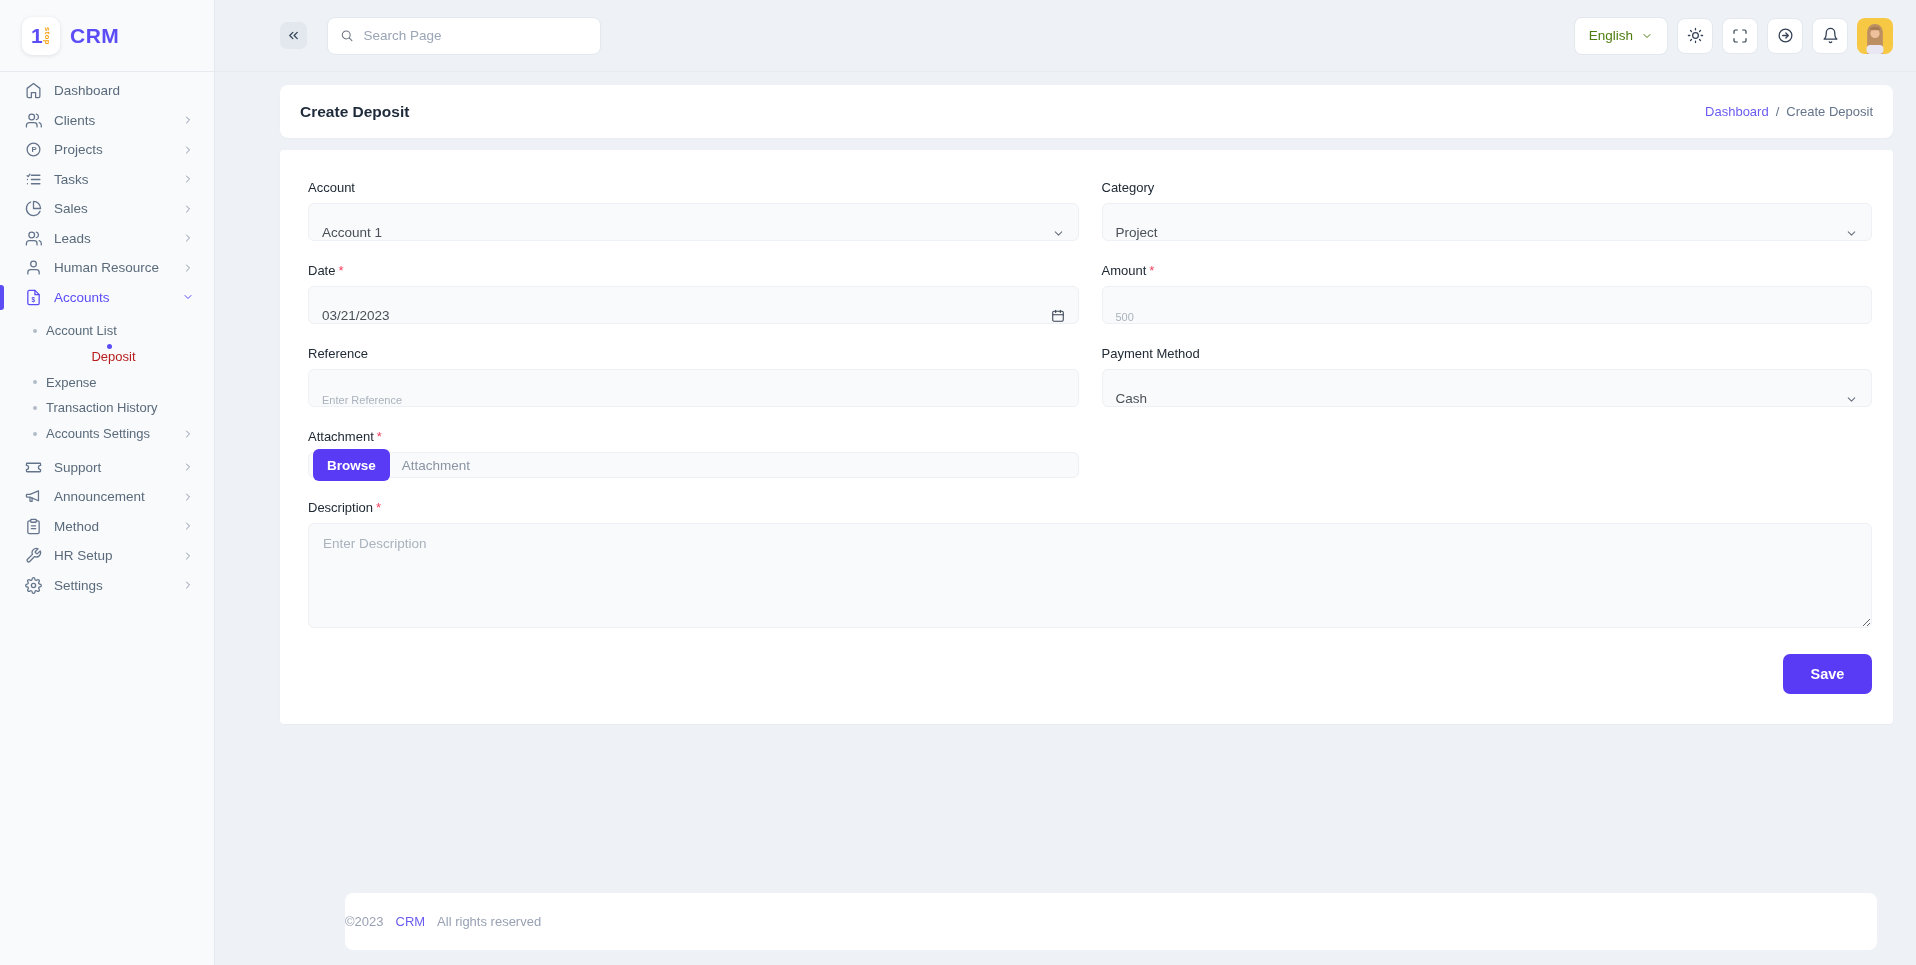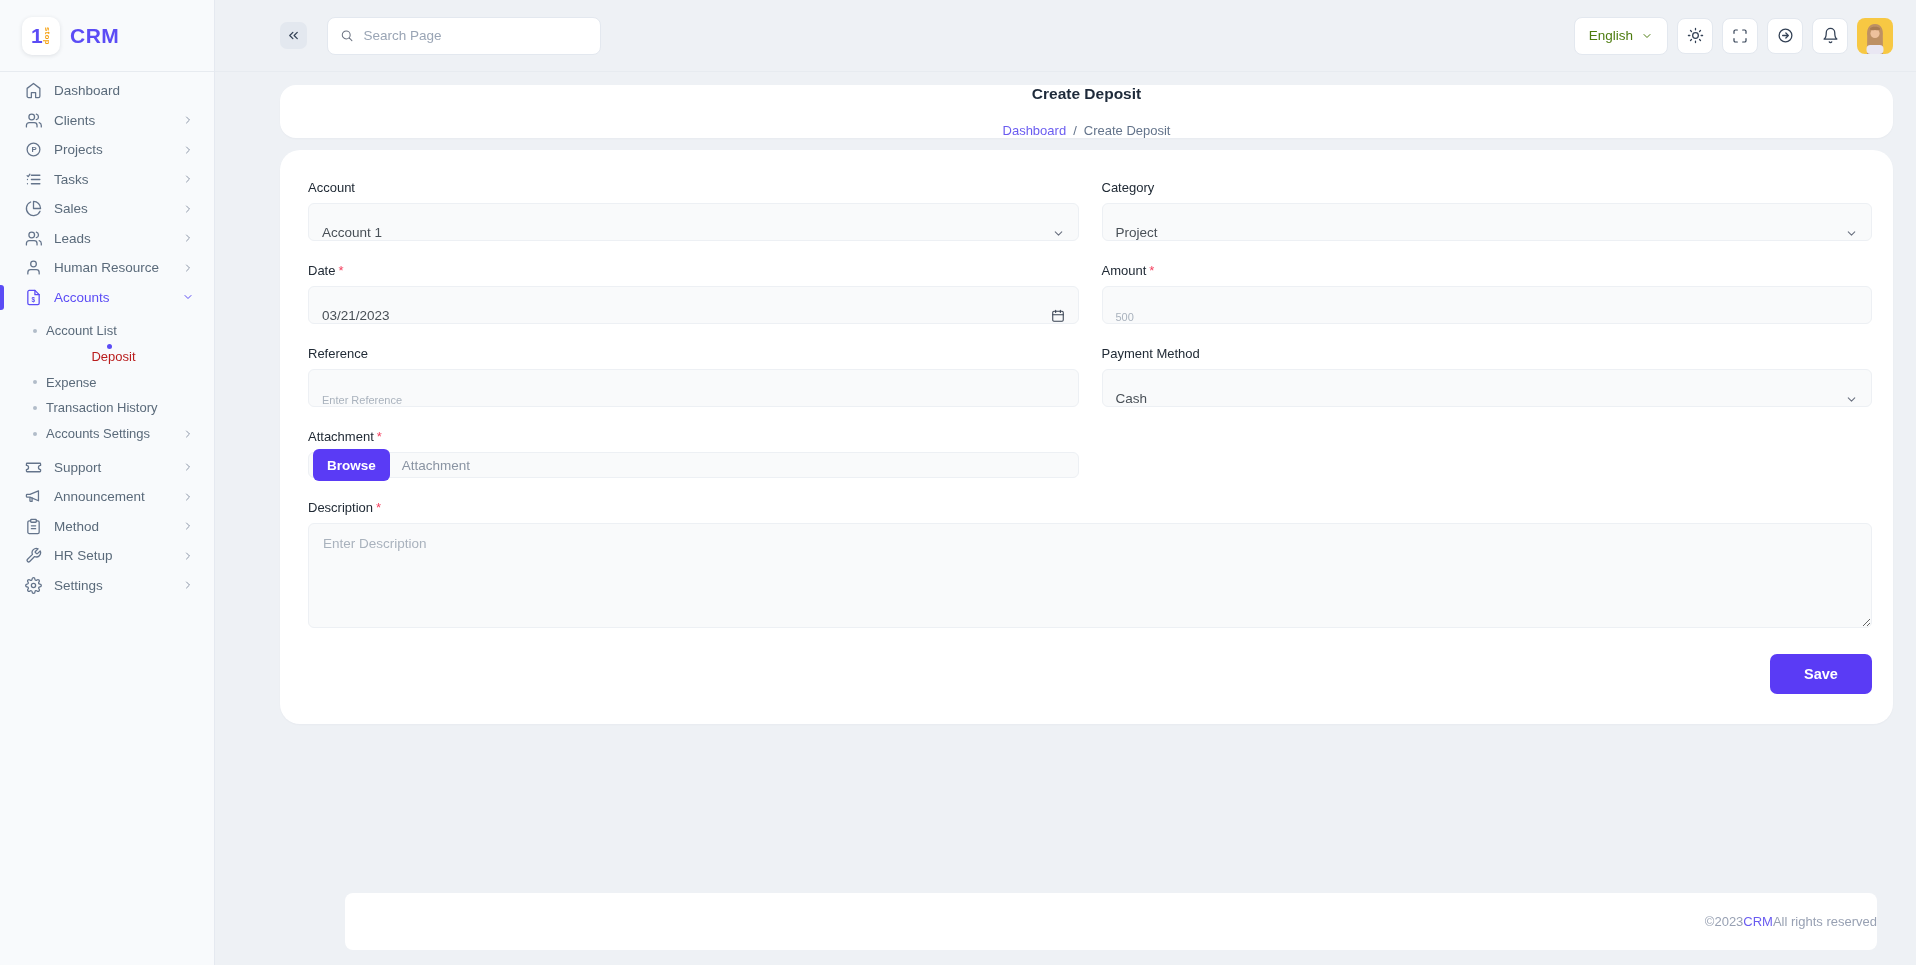--- a/index.html
+++ b/index.html
@@ -47,27 +47,27 @@
   .search-box input::placeholder { color:#9aa5b5; }
   .top-right { margin-left:auto; display:flex; align-items:center; gap:9px; }
   .lang-btn { height:38px; padding:0 14px; background:#fff; border:1px solid #e3e8ef; border-radius:8px; display:flex;
               align-items:center; gap:8px; font-size:13.5px; color:#4d7c0f; cursor:pointer; }
   .icon-btn { width:36px; height:36px; background:#fff; border:1px solid #e3e8ef; border-radius:8px; display:flex;
               align-items:center; justify-content:center; color:#334155; cursor:pointer; }
   .avatar { width:36px; height:36px; border-radius:8px; overflow:hidden; cursor:pointer; }
 
   
   .content { flex:1; padding:13px 23px 0 65px; display:flex; flex-direction:column; }
-  .title-card { background:#fff; border-radius:16px; height:53px; display:flex; align-items:center;
-                justify-content:space-between; padding:0 20px; box-shadow:0 1px 2px rgba(30,41,59,.03);flex-direction:column; }
+  .title-card { background:#fff; border-radius:8px; height:53px; display:flex; align-items:center;
+                justify-content:space-between; padding:0 20px; box-shadow:0 1px 2px rgba(30,41,59,.03); }
   .page-title { font-size:15.5px; font-weight:700; color:#1e2a3a; }
   .breadcrumb { font-size:13px; color:#64748b; display:flex; gap:7px; align-items:center; }
   .breadcrumb a { color:#6a5cf0; text-decoration:none; cursor:pointer; }
 
-  .form-card { margin-top:12px; background:#fff; border-radius:20px; padding:30px 21px 30px 28px;
+  .form-card { margin-top:12px; background:#fff; border-radius:4px; padding:30px 21px 30px 28px;
                box-shadow:0 1px 2px rgba(30,41,59,.03); }
   .grid { display:grid; grid-template-columns:1fr 1fr; column-gap:23px; row-gap:22px; }
   .field label { display:block; font-size:13px; color:#212b36; margin-bottom:8px; }
   .req { color:#f43f5e; margin-left:3px; }
   .control { height:38px; background:#f9fafb; border:1px solid #edf0f4; border-radius:6px; display:flex;
              align-items:flex-end; padding:0 13px; font-size:13.5px; color:#495057; cursor:pointer; }
   .control .val { flex:1; }
   .control .chevd { color:#6b7280; }
   .control.input input { border:none; outline:none; background:transparent; width:100%; font-size:11px; color:#495057;
              font-family:"Liberation Sans", sans-serif; }
@@ -76,25 +76,25 @@
   .file-control { height:26px; background:#f9fafb; border:1px solid #edf0f4; border-radius:6px; display:flex;
                   align-items:center; padding:4px; cursor:pointer; }
   .browse-btn { height:32px; padding:0 14px; background:#5a3bf5; color:#fff; font-size:13.5px; font-weight:600;
                 border:none; border-radius:6px; cursor:pointer; font-family:"Liberation Sans", sans-serif; }
   .file-placeholder { margin-left:12px; font-size:13.5px; color:#8a94a3; }
   .span2 { grid-column:1 / 3; }
   textarea { width:100%; height:105px; background:#f9fafb; border:1px solid #edf0f4; border-radius:6px; padding:12px 14px;
              font-size:13.5px; color:#495057; font-family:"Liberation Sans", sans-serif; outline:none; resize:both; }
   textarea::placeholder { color:#a9b2bd; }
   .save-row { display:flex; justify-content:flex-end; margin-top:22px; }
-  .save-btn { width:102px; height:40px; background:#5a3bf5; color:#fff; font-size:14.5px; font-weight:600; border:none;
+  .save-btn { width:89px; height:40px; background:#5a3bf5; color:#fff; font-size:14.5px; font-weight:600; border:none;
               border-radius:7px; cursor:pointer; font-family:"Liberation Sans", sans-serif; }
 
   .footer { margin:auto 16px 15px 65px; background:#fff; border-radius:8px; height:57px; display:flex;
-            align-items:center; justify-content:flex-end; font-size:13px; color:#98a1b3; gap:0; }
+            align-items:center; justify-content:flex-start; font-size:13px; color:#98a1b3; gap:12px; }
   .footer .f-brand { color:#6a5cf0; }
 </style>
 </head>
 <body>
 
 <aside class="sidebar">
   <div class="logo-row">
     <div class="logo-badge">
       <span class="logo-one">1</span>
       <span class="logo-stop">stop</span>

